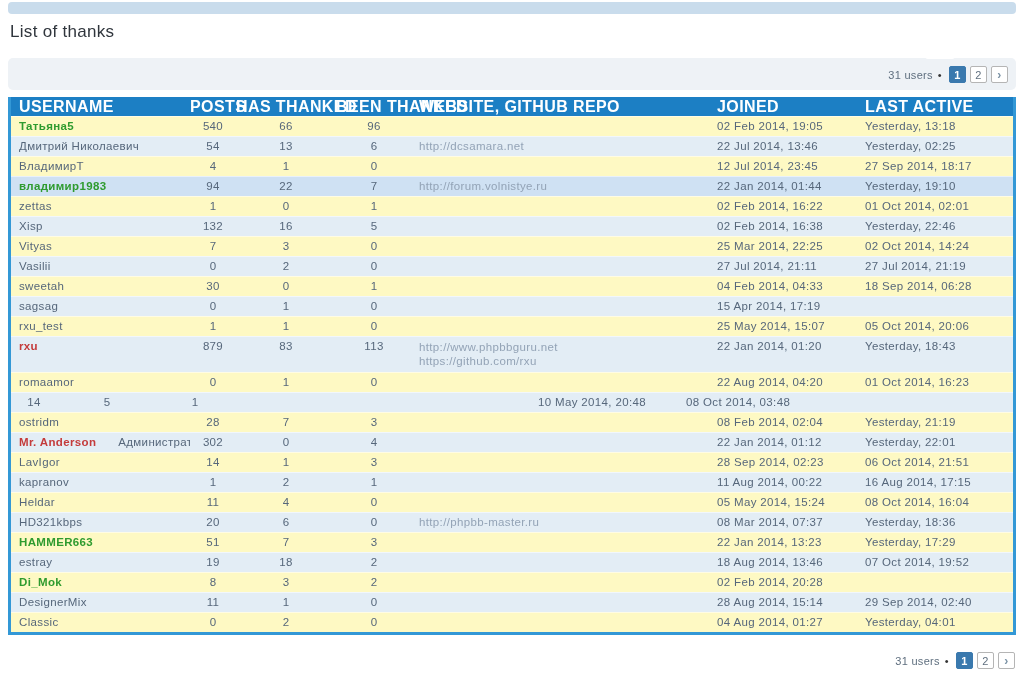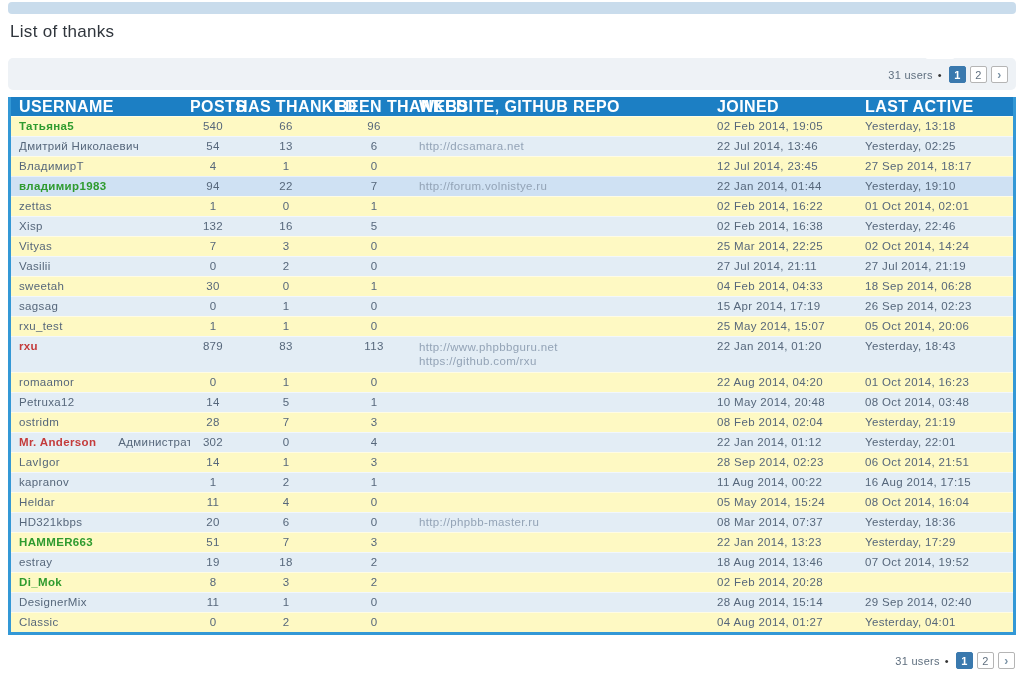--- a/index.html
+++ b/index.html
@@ -200,21 +200,20 @@
   </div>
       <div class="row even">
     <div class="col-name">
       <a class="uname">sagsag</a>
     </div>
     <div class="col-posts">0</div>
     <div class="col-has">1</div>
     <div class="col-been">0</div>
     <div class="col-site"></div>
     <div class="col-joined">15 Apr 2014, 17:19</div>
-    <div class="col-last">26 Sep 2014, 02:23</div>
   </div>
       <div class="row odd">
     <div class="col-name">
       <a class="uname">rxu_test</a>
     </div>
     <div class="col-posts">1</div>
     <div class="col-has">1</div>
     <div class="col-been">0</div>
     <div class="col-site"></div>
     <div class="col-joined">25 May 2014, 15:07</div>
@@ -239,23 +238,20 @@
       <a class="uname">romaamor</a>
     </div>
     <div class="col-posts">0</div>
     <div class="col-has">1</div>
     <div class="col-been">0</div>
     <div class="col-site"></div>
     <div class="col-joined">22 Aug 2014, 04:20</div>
     <div class="col-last">01 Oct 2014, 16:23</div>
   </div>
       <div class="row even">
-    <div class="col-name">
-      <a class="uname">Petruxa12</a>
-    </div>
     <div class="col-posts">14</div>
     <div class="col-has">5</div>
     <div class="col-been">1</div>
     <div class="col-site"></div>
     <div class="col-joined">10 May 2014, 20:48</div>
     <div class="col-last">08 Oct 2014, 03:48</div>
   </div>
       <div class="row odd">
     <div class="col-name">
       <a class="uname">ostridm</a>

